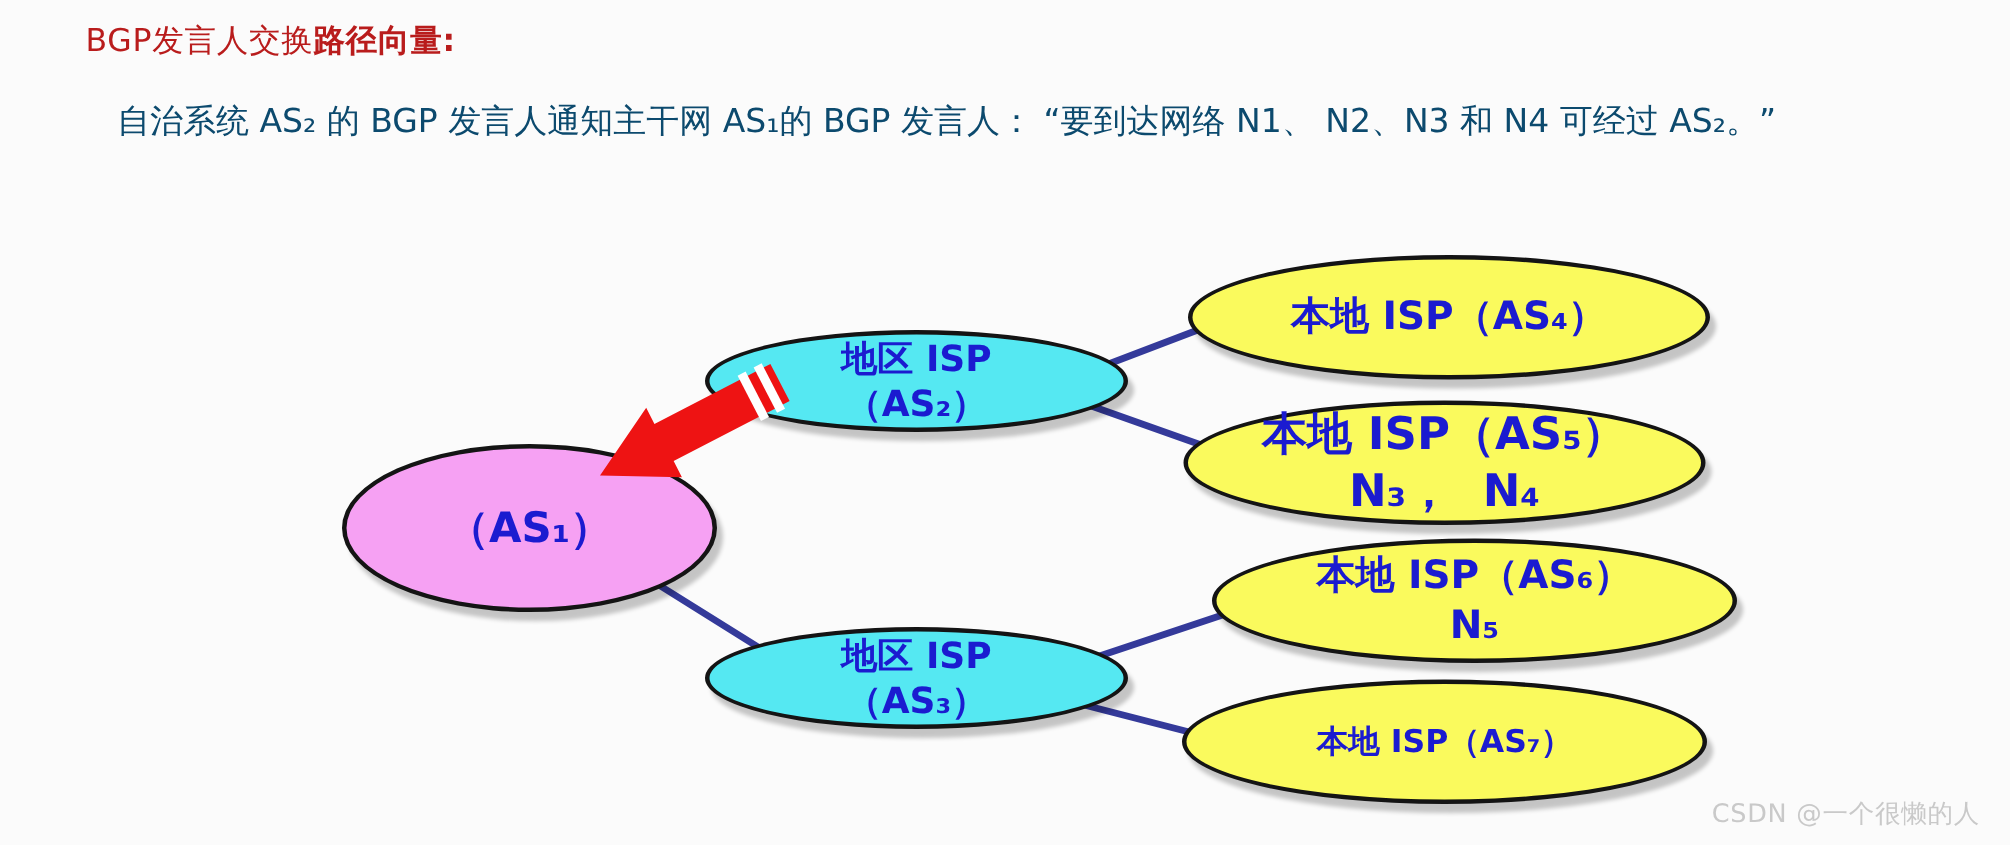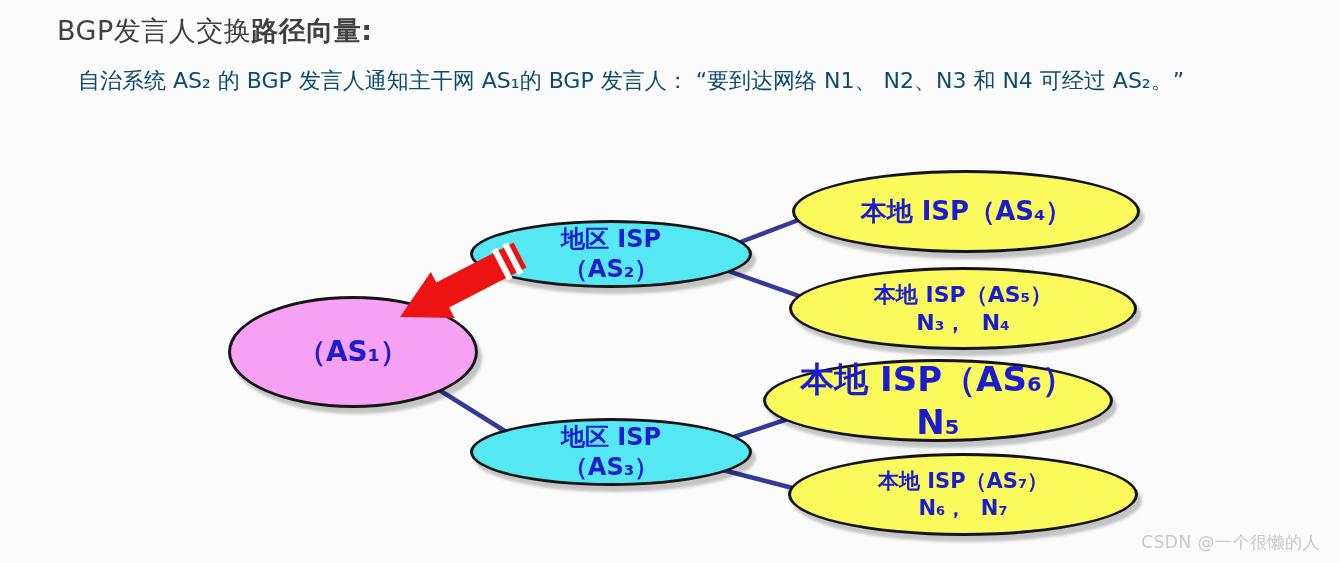--- a/index.html
+++ b/index.html
@@ -16,22 +16,22 @@
   html, body { width: 1340px; height: 563px; }
   body {
     position: relative;
     background: #fbfbfb;
     font-family: "DejaVu Sans", "Liberation Sans", sans-serif;
     overflow: hidden;
   }
   .title {
     position: absolute;
     left: 57px; top: 13px;
-    font-size: 27px;
-    color: #404040;
+    font-size: 21px;
+    color: #b91c1c;
     letter-spacing: 0.5px;
     white-space: nowrap;
   }
   .title b { font-weight: bold; }
   .subtitle {
     position: absolute;
     left: 78px; top: 66px;
     font-size: 22px;
     color: #0c4a6e;
     white-space: nowrap;
@@ -60,22 +60,22 @@
     white-space: pre;
   }
   .node.backbone { background: var(--backbone-fill); }
   .node.regional { background: var(--regional-fill); }
   .node.local    { background: var(--local-fill); }
 
   #node-as1 { left: 228px; top: 296px; width: 250px; height: 112px; font-size: 28px; line-height: 1.3; }
   #node-as2 { left: 470px; top: 220px; width: 282px; height: 68px;  font-size: 24px; line-height: 1.25; }
   #node-as3 { left: 470px; top: 418px; width: 282px; height: 68px;  font-size: 24px; line-height: 1.25; }
   #node-as4 { left: 792px; top: 170px; width: 348px; height: 83px;  font-size: 26px; line-height: 1.25; }
-  #node-as5 { left: 789px; top: 267px; width: 348px; height: 83px;  font-size: 22px; line-height: 1.25; }
-  #node-as6 { left: 763px; top: 359px; width: 350px; height: 83px;  font-size: 34px; line-height: 1.25; align-items: center; }
+  #node-as5 { left: 789px; top: 267px; width: 348px; height: 83px;  font-size: 30px; line-height: 1.25; }
+  #node-as6 { left: 808px; top: 359px; width: 350px; height: 83px;  font-size: 26px; line-height: 1.25; align-items: center; }
   #node-as7 { left: 788px; top: 453px; width: 350px; height: 83px;  font-size: 21px; line-height: 1.25; }
 
   .watermark {
     position: absolute;
     right: 20px; bottom: 9px;
     z-index: 4;
     font-size: 17px;
     color: var(--watermark-color);
     letter-spacing: 0.5px;
   }
@@ -118,21 +118,20 @@
   <div>N₃，  N₄</div>
 </div>
 
 <div class="node local" id="node-as6">
   <div>本地 ISP（AS₆）</div>
   <div>N₅</div>
 </div>
 
 <div class="node local" id="node-as7">
   <div>本地 ISP（AS₇）</div>
-  <div>N₆，  N₇</div>
 </div>
 
 <svg class="layer arrow" viewBox="0 0 1340 563">
   <polygon points="513.6,242.6 436.3,282.6 430.8,271.9 400,317 454.6,318.1 449.1,307.4 526.4,267.4" fill="#ee1313"></polygon>
   <line x1="505.1" y1="243.6" x2="520.7" y2="273.8" stroke="#ffffff" stroke-width="6"></line>
   <line x1="494.4" y1="249.1" x2="510.0" y2="279.3" stroke="#ffffff" stroke-width="6"></line>
 </svg>
 
 <div class="watermark">CSDN @一个很懒的人</div>
 

